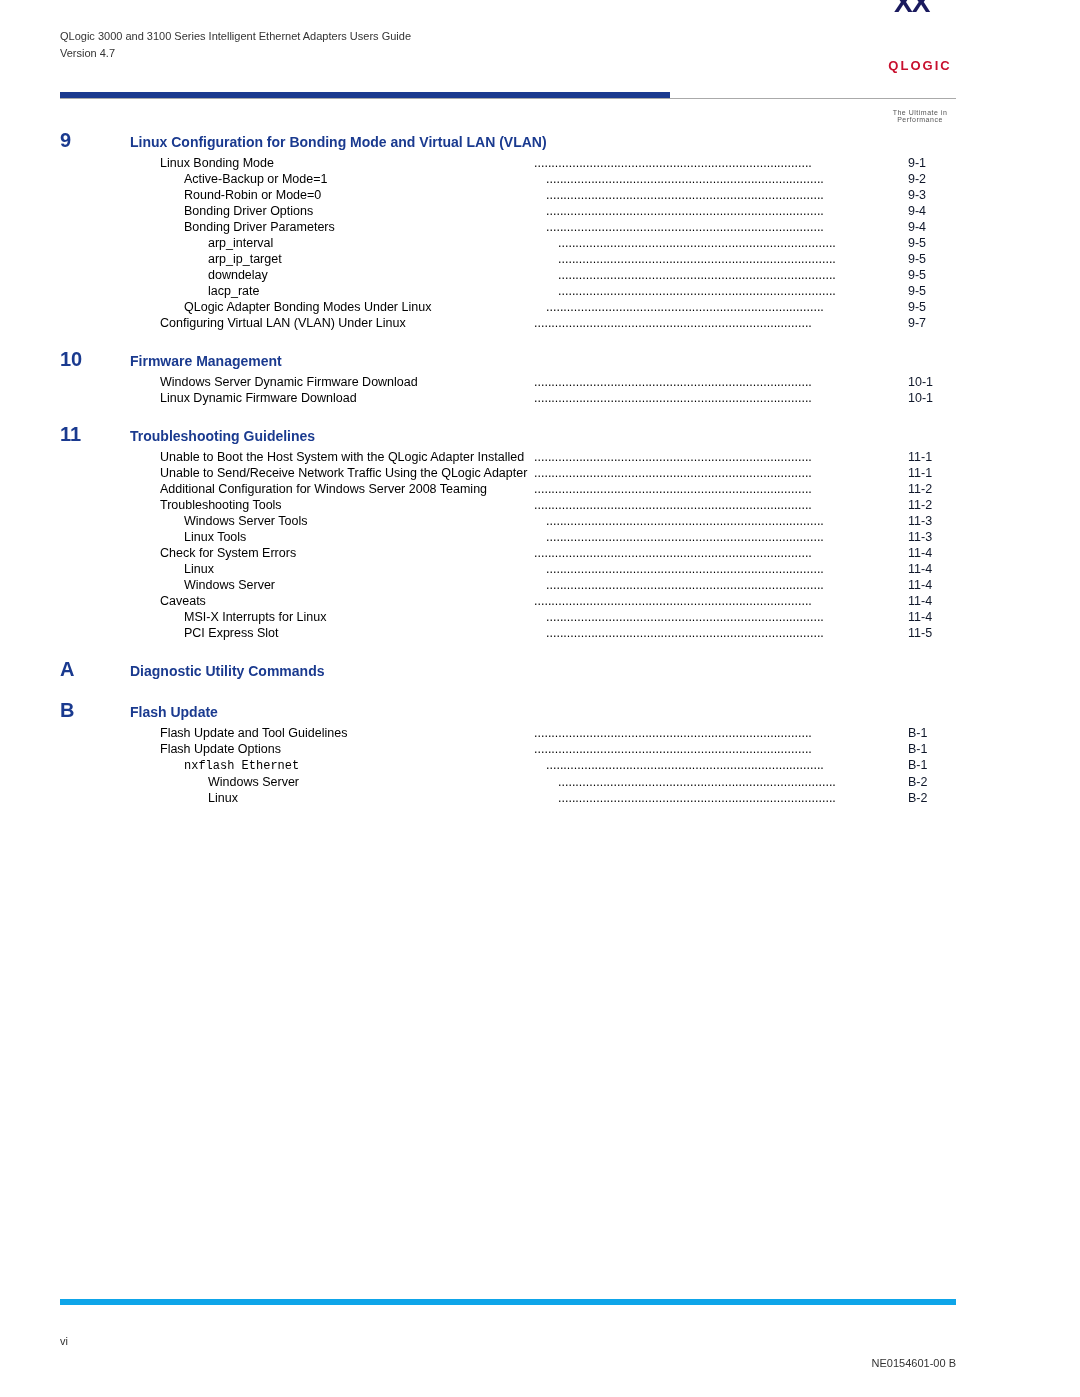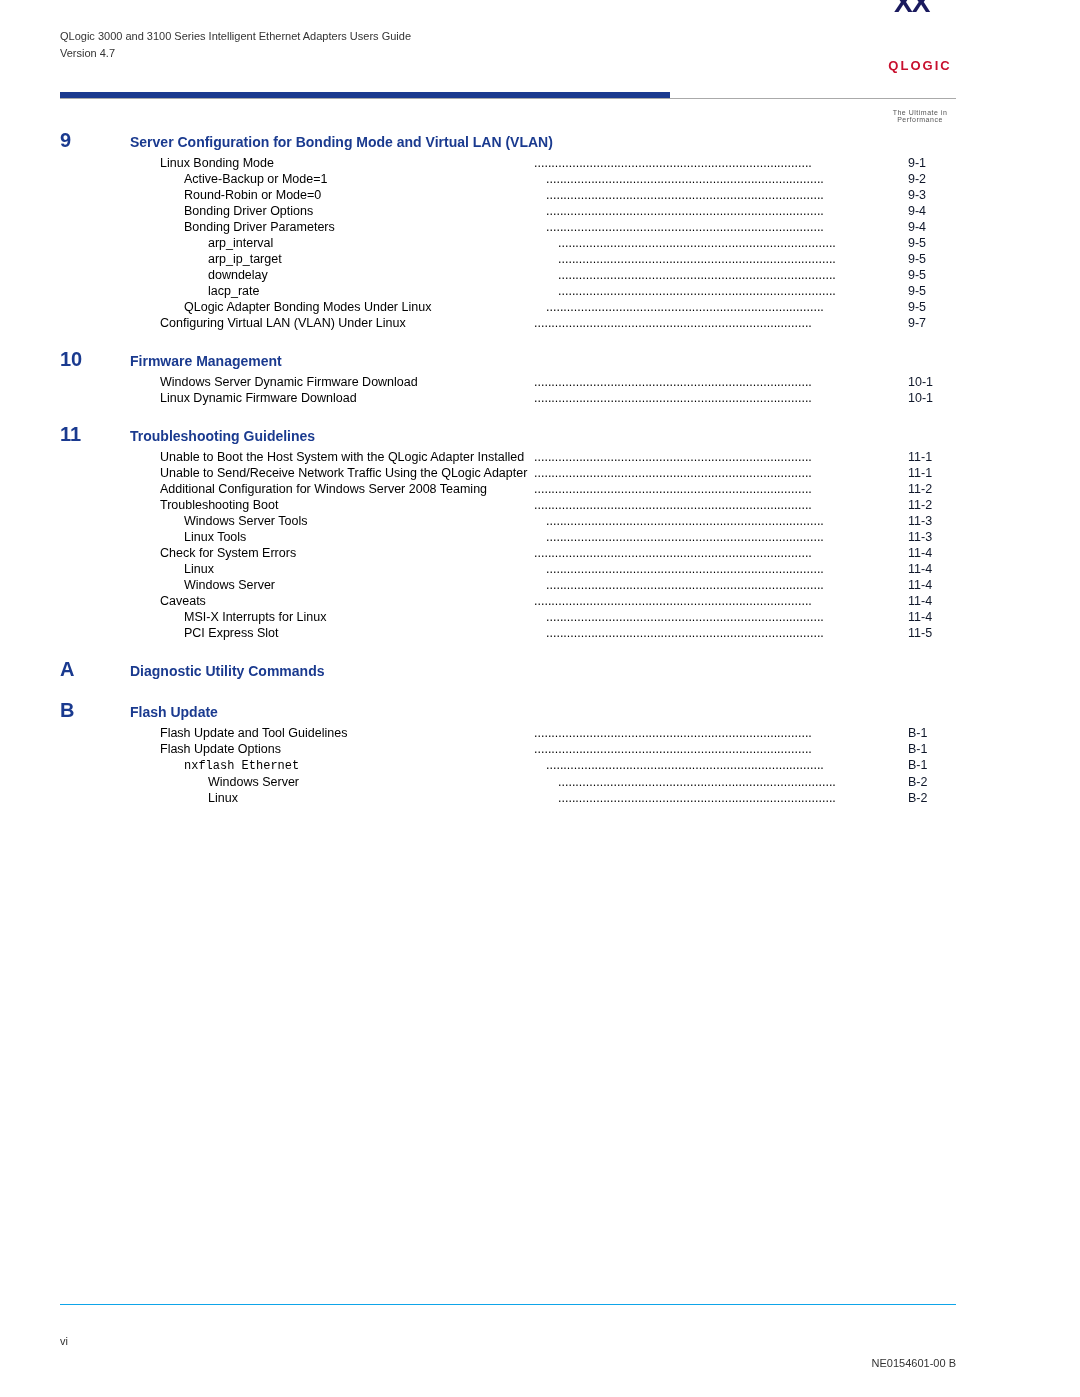--- a/index.html
+++ b/index.html
@@ -154,21 +154,21 @@
 
     
     .footer {
       position: absolute;
       bottom: 28px;
       left: 60px;
       right: 60px;
       display: flex;
       justify-content: space-between;
       align-items: center;
-      border-top: 1px solid #0ea5e9;
+      border-top: 6px solid #0ea5e9;
       padding-top: 8px;
     }
 
     .footer-left {
       font-size: 11px;
       color: #333;
     }
 
     .footer-right {
       font-size: 11px;
@@ -201,21 +201,21 @@
   </div>
 
   <div class="blue-bar"></div>
   <div class="divider-line"></div>
 
   <div class="content" id="toc-content">
 
   <div class="toc-section">
         <div class="toc-chapter-row">
           <div class="chapter-num">9</div>
-          <div class="chapter-title">Server Configuration for Bonding Mode and Virtual LAN (VLAN)</div>
+          <div class="chapter-title">Linux Configuration for Bonding Mode and Virtual LAN (VLAN)</div>
         </div>
         <div class="toc-entries">
           <div class="toc-entry">
             <span class="toc-entry-label">Linux Bonding Mode</span>
             <span class="toc-dots">................................................................................</span>
             <span class="toc-page">9-1</span>
           </div>
           <div class="toc-entry">
             <span class="toc-entry-label" style="padding-left: 24px;">Active-Backup or Mode=1</span>
             <span class="toc-dots">................................................................................</span>
@@ -301,21 +301,21 @@
             <span class="toc-entry-label">Unable to Send/Receive Network Traffic Using the QLogic Adapter</span>
             <span class="toc-dots">................................................................................</span>
             <span class="toc-page">11-1</span>
           </div>
           <div class="toc-entry">
             <span class="toc-entry-label">Additional Configuration for Windows Server 2008 Teaming</span>
             <span class="toc-dots">................................................................................</span>
             <span class="toc-page">11-2</span>
           </div>
           <div class="toc-entry">
-            <span class="toc-entry-label">Troubleshooting Boot</span>
+            <span class="toc-entry-label">Troubleshooting Tools</span>
             <span class="toc-dots">................................................................................</span>
             <span class="toc-page">11-2</span>
           </div>
           <div class="toc-entry">
             <span class="toc-entry-label" style="padding-left: 24px;">Windows Server Tools</span>
             <span class="toc-dots">................................................................................</span>
             <span class="toc-page">11-3</span>
           </div>
           <div class="toc-entry">
             <span class="toc-entry-label" style="padding-left: 24px;">Linux Tools</span>

